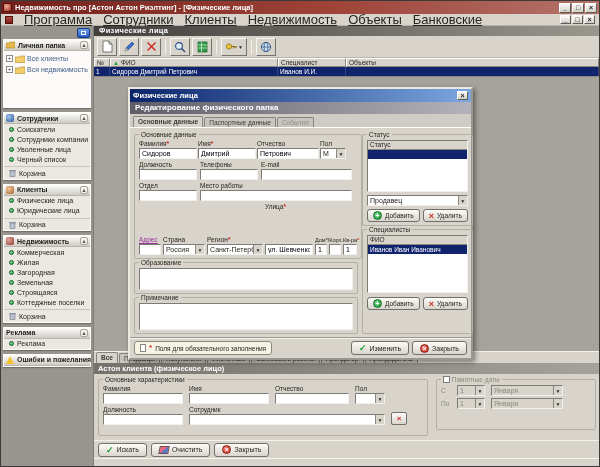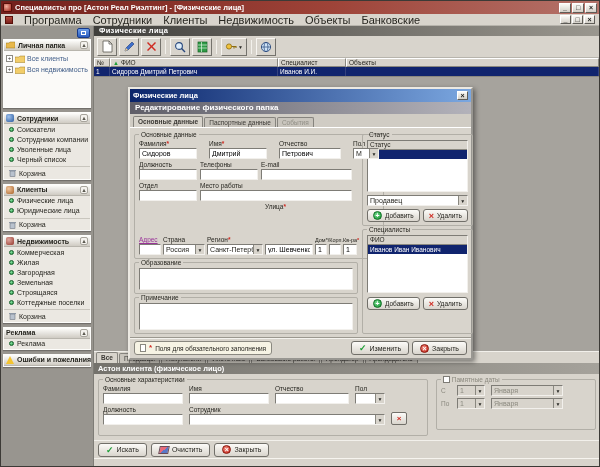--- a/index.html
+++ b/index.html
@@ -8,21 +8,21 @@
     font-family:"Liberation Sans",sans-serif;font-size:8px;color:#26251f;border:1px solid #3c3a36;}
   
   #titlebar{position:absolute;left:0;top:0;right:0;height:13px;display:flex;align-items:center;gap:3px;
     padding:0 2px;background:linear-gradient(90deg,#72201c,#9e4338 55%,#b5736a);color:#fff;font-weight:bold;font-size:7.5px;}
   .app-ic{width:9px;height:9px;background:radial-gradient(circle at 35% 35%,#f0b0a0,#9c1f14);border:1px solid #58100a;border-radius:1px;}
   .caps{margin-left:auto;display:flex;gap:1px;}
   .cap{width:12px;height:10px;background:linear-gradient(#fbfaf7,#d4d0c8);border:1px solid;border-color:#fff #5f5d58 #5f5d58 #fff;
     color:#1c1c1a;font-size:7px;line-height:8px;text-align:center;font-weight:bold;}
   #menubar{position:absolute;left:0;top:13px;right:0;height:12px;display:flex;align-items:center;gap:11px;
     padding:0 4px;background:#d8d4cc;border-bottom:1px solid #b7b4ac;}
-  .menu-item{font-size:11px;}
+  .menu-item{font-size:13px;text-decoration:underline;}
   .mdi-ic{width:8px;height:8px;background:linear-gradient(#b24a3e,#7a211a);border:1px solid #58100a;}
   #menubar .caps .cap{width:11px;height:9px;}
   
   #bodywrap{position:absolute;left:0;top:25px;right:0;bottom:0;}
   #sidebar{position:absolute;left:0;top:0;bottom:0;width:93px;background:#98958f;padding:13px 2px 2px 2px;border-right:1px solid #7e7c76;}
   .collapse-btn{position:absolute;top:2px;right:3px;width:13px;height:10px;background:linear-gradient(#6f9fe8,#2a5cc0);
     border:1px solid #16398a;border-radius:2px;}
   .collapse-btn span{position:absolute;left:3px;top:2px;width:5px;height:4px;border:1px solid #fff;}
   .panel{margin:0 0 4px 0;border:1px solid #fdfdfb;background:#ebe8e2;box-shadow:0 1px 1px rgba(0,0,0,.25);}
   .panel-h{height:11px;display:flex;align-items:center;gap:3px;padding:0 2px;
@@ -117,21 +117,21 @@
   .g3{display:flex;gap:3px;}
   svg{display:block;}
 </style>
 </head>
 <body>
 
 <div id="screen">
 
   <div id="titlebar">
     <span class="app-ic"></span>
-    <span>Специалисты про [Астон Реал Риэлтинг] - [Физические лица]</span>
+    <span>Недвижимость про [Астон Астон Риэлтинг] - [Физические лица]</span>
     <span class="caps">
       <span class="cap">_</span>
       <span class="cap">□</span>
       <span class="cap">×</span>
     </span>
   </div>
 
   <div id="menubar">
     <span class="mdi-ic"></span>
     <span class="menu-item">Программа</span>
@@ -456,21 +456,21 @@
       <span class="tab active">Основные данные</span>
       <span class="tab">Паспортные данные</span>
       <span class="tab disabled">События</span>
     </div>
 
     <div id="dlg-content">
 
       <div id="dlg-left">
         <fieldset>
           <legend>Основные данные</legend>
-          <div class="frow" style="gap:12px;align-items:flex-end;">
+          <div class="frow" style="gap:1px;align-items:flex-end;">
             <div class="fcol" style="width:58px;">
               <span class="lbl"><span>Фамилия</span><span class="req">*</span></span>
               <input class="inp" value="Сидоров" style="">
             </div>
             <div class="fcol" style="width:58px;">
               <span class="lbl"><span>Имя</span><span class="req">*</span></span>
               <input class="inp" value="Дмитрий" style="">
             </div>
             <div class="fcol" style="width:62px;">
               <span class="lbl">Отчество</span>

